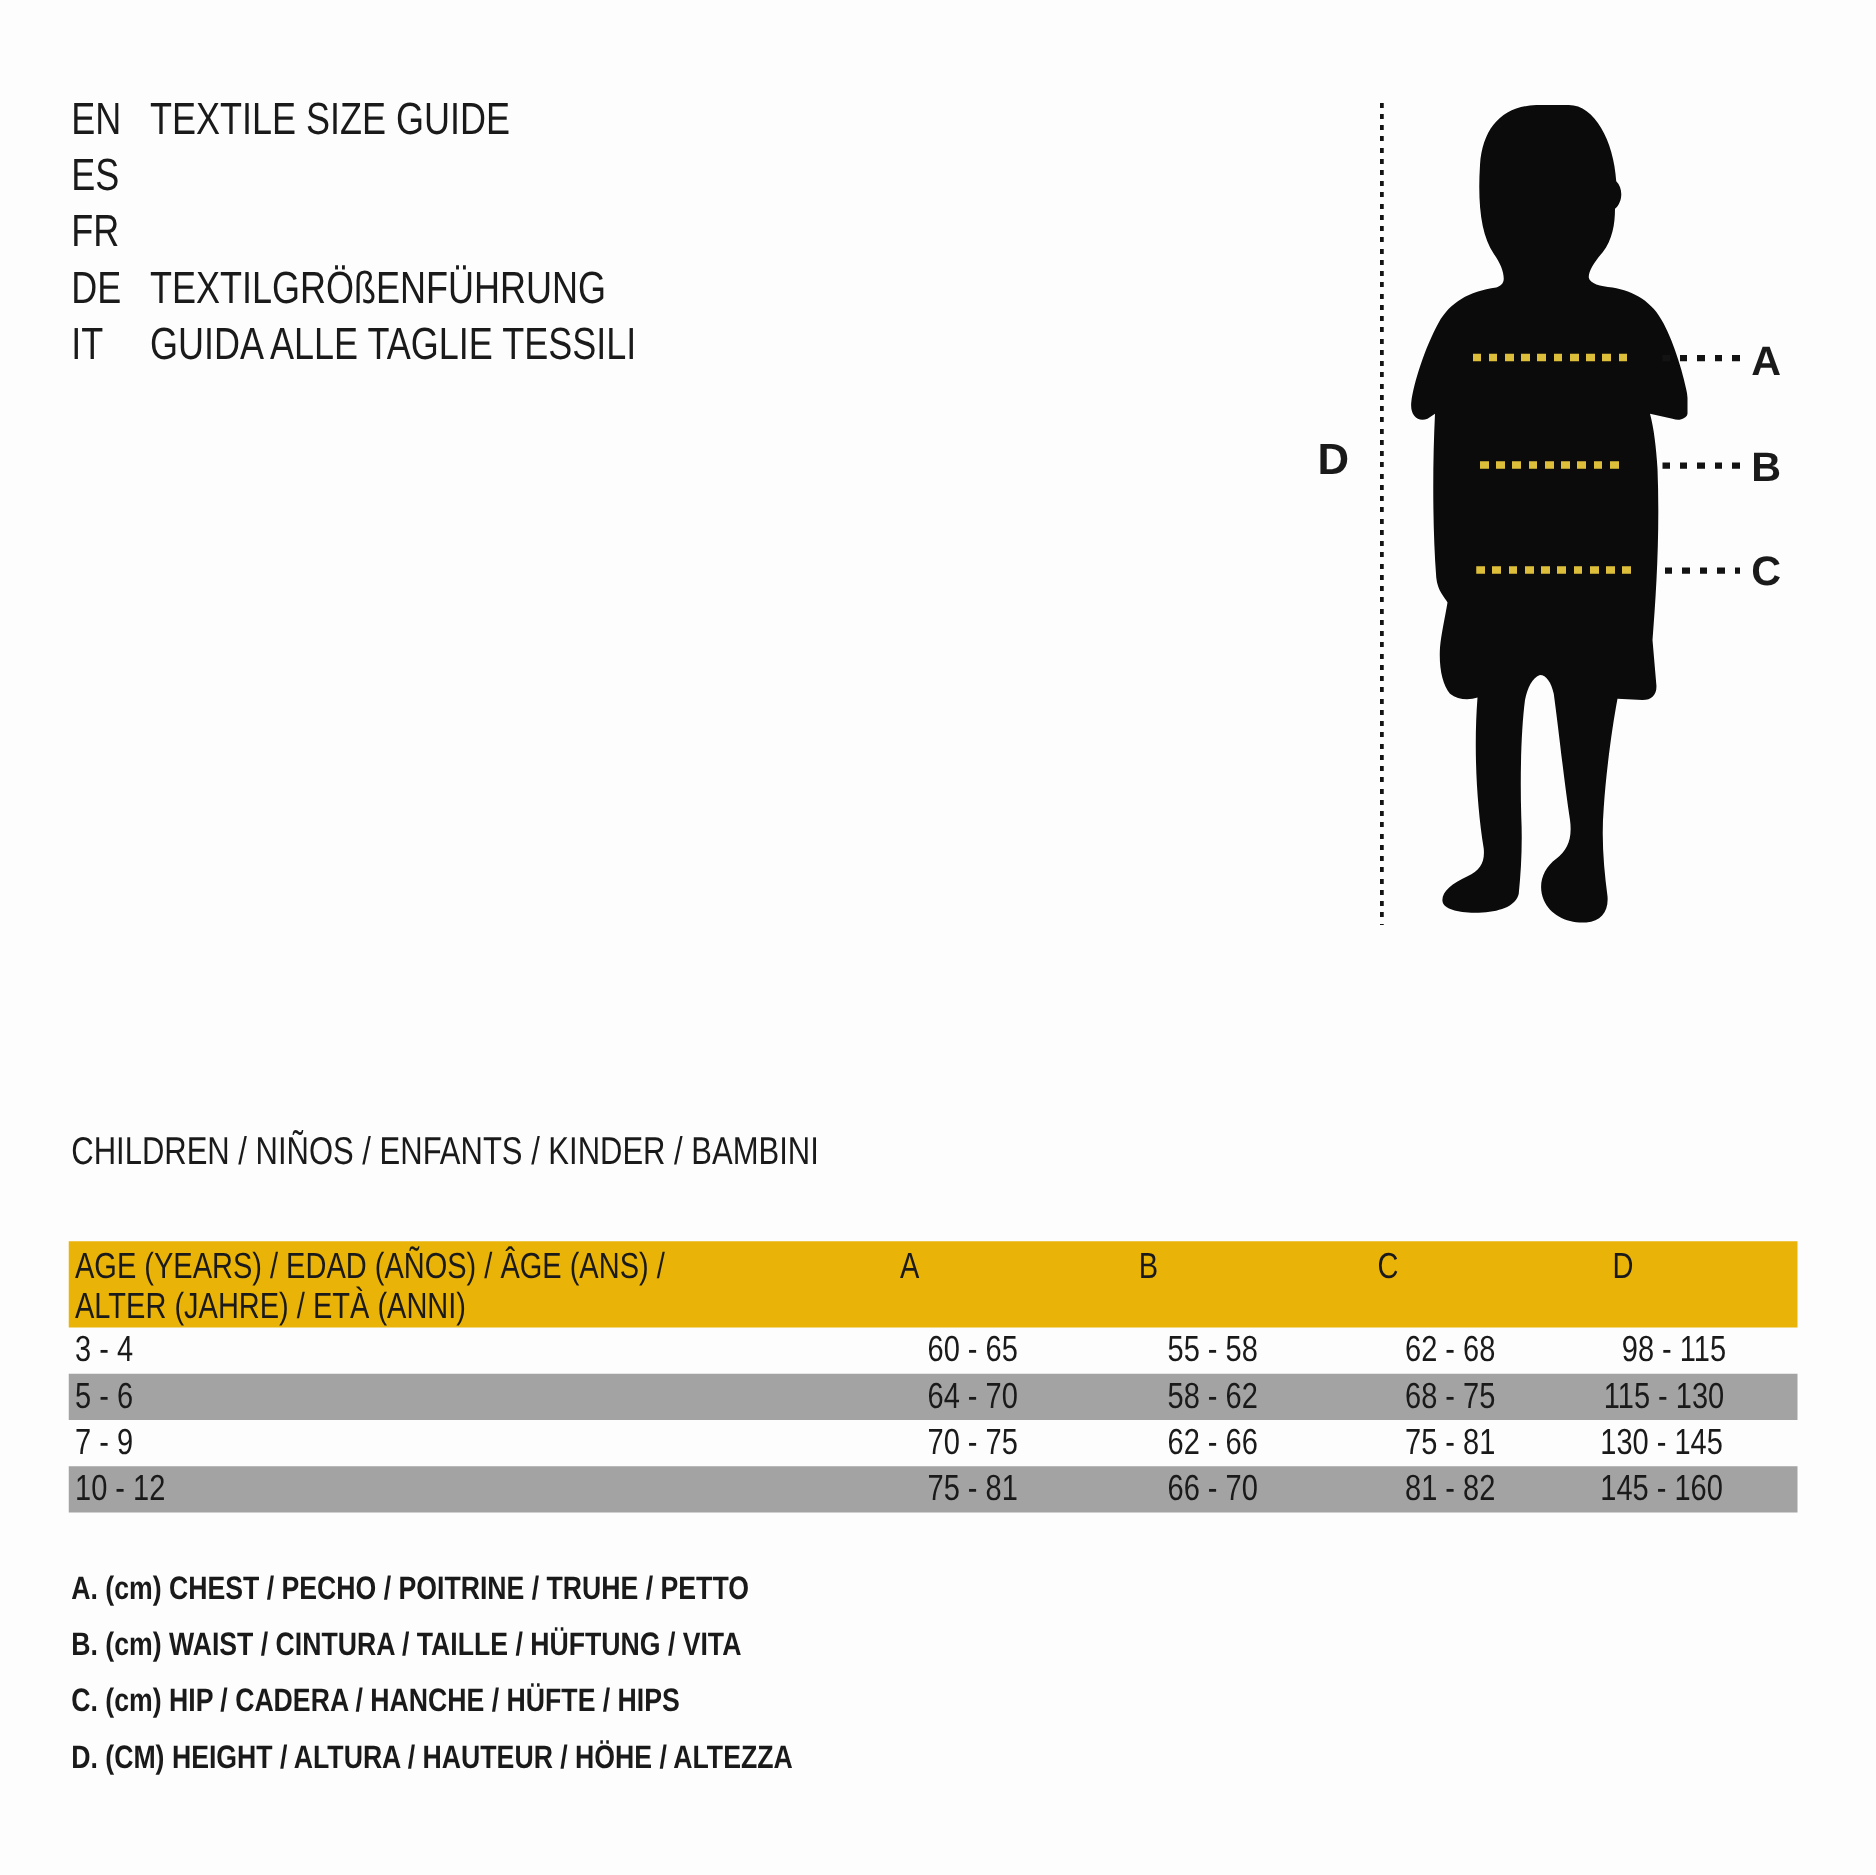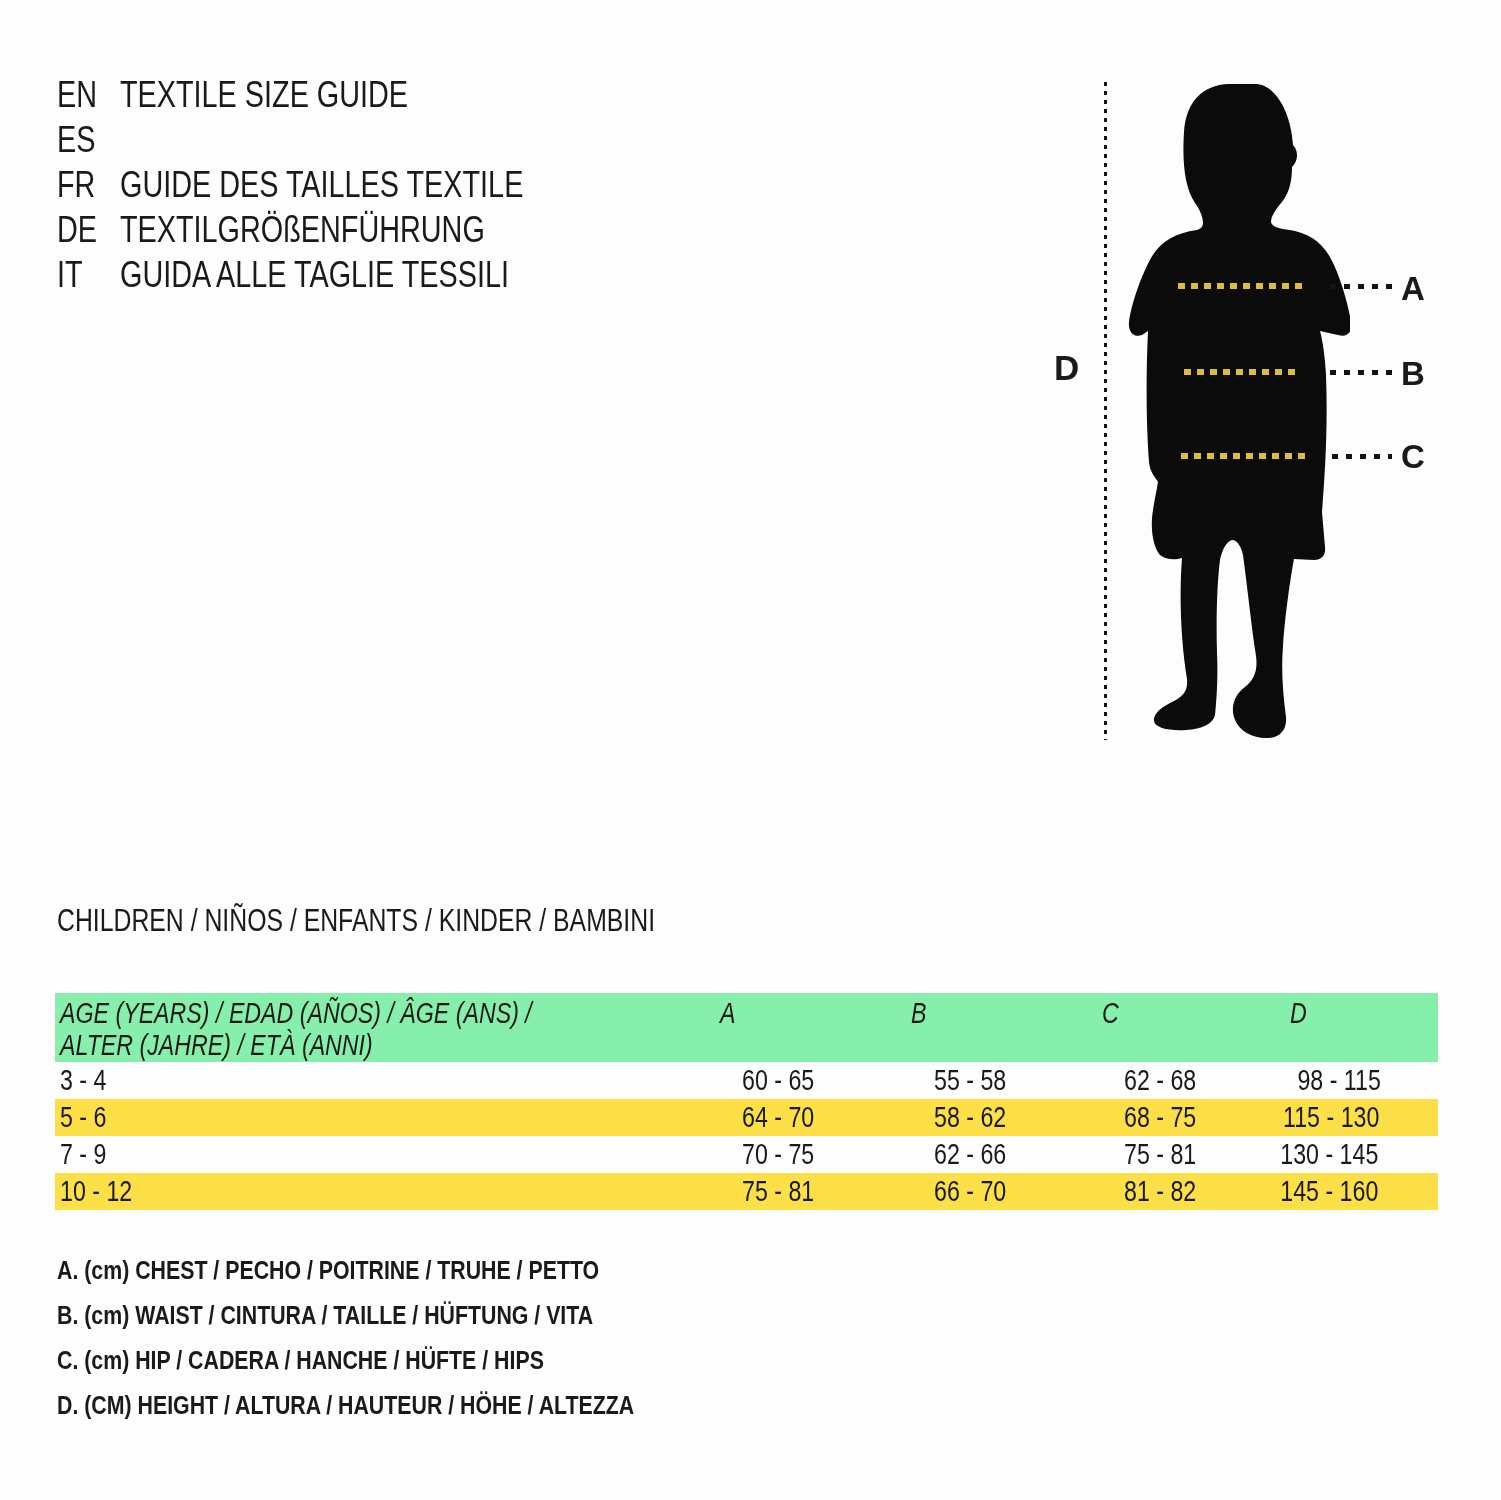--- a/index.html
+++ b/index.html
@@ -41,29 +41,29 @@
   .abc-label{position:absolute;left:1401px;font-size:33px;font-weight:bold;}
   .abc-label.a{top:270px;}
   .abc-label.b{top:355px;}
   .abc-label.c{top:438px;}
 
   
   .tbl-title{position:absolute;left:57px;top:902px;font-size:31px;font-weight:normal;margin:0;line-height:38px;}
   .size-table{position:absolute;left:55px;top:993px;width:1383px;font-size:29px;}
   .thead{
     display:grid;grid-template-columns:573px 190px 192px 190px 186px;
-    background:#86efac;height:69px;box-sizing:border-box;
-    padding:4px 47px 0 5px;line-height:32px;font-style:italic;
+    background:#eab308;height:69px;box-sizing:border-box;
+    padding:4px 47px 0 5px;line-height:32px;
   }
   .col-h{text-align:center;}
   .trow{
     display:grid;grid-template-columns:573px 190px 192px 190px 186px;
     height:37px;line-height:37px;box-sizing:border-box;padding:0 47px 0 5px;
   }
-  .trow.alt{background:#fde047;}
+  .trow.alt{background:#a3a3a3;}
   .cell-c{text-align:right;}
 
   
   .legend{position:absolute;left:57px;top:1248px;}
   .legend-row{height:45px;line-height:45px;font-size:26px;font-weight:bold;}
   .legend-row .cond{transform:scaleX(0.82);}
 </style>
 </head>
 <body>
 
@@ -72,21 +72,20 @@
   <section class="langs">
     <div class="lang-row">
       <span class="lang-code"><span class="cond">EN</span></span>
       <span><span class="cond">TEXTILE SIZE GUIDE</span></span>
     </div>
     <div class="lang-row">
       <span class="lang-code"><span class="cond">ES</span></span>
     </div>
     <div class="lang-row">
       <span class="lang-code"><span class="cond">FR</span></span>
-      <span><span class="cond">GUIDE DES TAILLES TEXTILE</span></span>
     </div>
     <div class="lang-row">
       <span class="lang-code"><span class="cond">DE</span></span>
       <span><span class="cond">TEXTILGRÖßENFÜHRUNG</span></span>
     </div>
     <div class="lang-row">
       <span class="lang-code"><span class="cond">IT</span></span>
       <span><span class="cond">GUIDA ALLE TAGLIE TESSILI</span></span>
     </div>
   </section>

